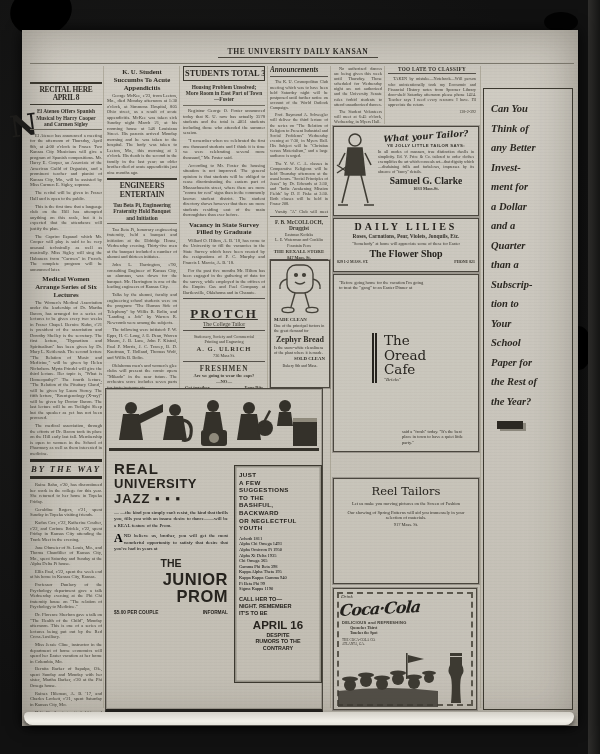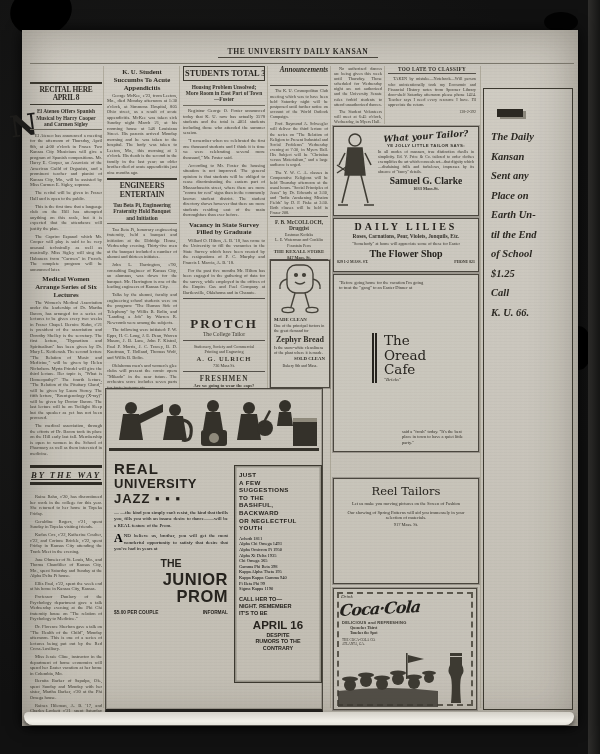--- a/index.html
+++ b/index.html
@@ -39,29 +39,29 @@
   .col{position:absolute;font-size:4.6px;line-height:5.5px;color:#3b382f;text-align:justify;overflow:hidden;}
   .col p{margin:0 0 2.4px;text-indent:5px;}
   .story{margin-bottom:3px;}
   .hl-big{font:bold 7.4px/8.6px "Liberation Serif",serif;text-align:center;letter-spacing:-.2px;
     border-top:2px solid #3b382f;border-bottom:1px solid #3b382f;padding:1.5px 0;margin-bottom:2px;color:#2e2b24;}
   .hl-box{font:bold 8.4px/9.6px "Liberation Serif",serif;text-align:center;border:1px solid #3b382f;
     padding:1.5px 1px;margin-bottom:2px;color:#2a2722;white-space:nowrap;overflow:hidden;}
   .hl-med{font:bold 6.8px/7.8px "Liberation Serif",serif;text-align:center;margin:2px 0 1.5px;color:#2e2b24;}
   .hl-eng{font:bold 7.6px/8.6px "Liberation Serif",serif;text-align:center;border-top:2px solid #3b382f;
     padding-top:2px;margin:2px 0 1.5px;color:#2a2722;}
-  .hl-ann{font:bold italic 7.2px/8.4px "Liberation Serif",serif;text-align:right;
-    border-bottom:1px solid #55514a;padding-bottom:11px;margin-bottom:2px;color:#2e2b24;}
+  .hl-ann{font:bold italic 7.2px/8.4px "Liberation Serif",serif;text-align:left;
+    border-bottom:1px solid #55514a;padding-bottom:2px;margin-bottom:2px;color:#2e2b24;}
   .hl-small{font:bold 5.2px/6.4px "Liberation Serif",serif;text-align:center;border-bottom:1px solid #55514a;
     padding-bottom:1px;margin-bottom:2px;letter-spacing:.3px;color:#2e2b24;}
   .deck{font:bold 5.4px/6.4px "Liberation Serif",serif;text-align:center;border-bottom:1px solid #6e6a5f;
     padding:1px 2px 2px;margin-bottom:2.5px;color:#35322b;}
   .btw-head{font:bold italic 8.6px/10px "Liberation Serif",serif;text-align:center;letter-spacing:2px;
     border-top:2px solid #2e2b24;border-bottom:2px solid #2e2b24;box-shadow:inset 0 1.5px 0 -0.5px #2e2b24, inset 0 -1.5px 0 -0.5px #2e2b24;
-    padding:3px 0;margin:9px 0;color:#2a2722;text-decoration:underline;}
+    padding:3px 0;margin:3px 0;color:#2a2722;}
   .ref-num{text-align:right;font-size:4px;margin-top:1px;}
 
   .adbox{position:absolute;border:1px solid #4a463e;box-shadow:0 0 0 1px rgba(74,70,62,.35);
     background:rgba(255,255,255,.05);color:#34312a;overflow:hidden;}
   .pre{white-space:pre-line;}
 
   .protch-name{font:bold 13px/14px "Liberation Serif",serif;letter-spacing:2px;text-align:center;color:#2a2722;}
   .protch-tag{font:5.6px/7px "Liberation Serif",serif;text-align:center;border-bottom:1px solid #55514a;padding-bottom:2px;}
   .ulrich-line{font:4.2px/5.2px "Liberation Serif",serif;text-align:center;}
   .ulrich-name{font:bold 6.6px/8px "Liberation Serif",serif;text-align:center;letter-spacing:1px;margin-top:1px;}
@@ -198,21 +198,21 @@
       <div class="deck">Housing Problem Unsolved; More Room in East Part of Town—Foster</div>
       <p>Registrar George O. Foster announced today that K. U. now has actually 3578 students and the total is 4051 students including those who attended the summer session.</p>
       <p>"I remember when we celebrated the first one thousand students and I think it is time we were celebrating several more thousand," Mr. Foster said.</p>
       <p>According to Mr. Foster the housing situation is not improved. The general opinion is that students will be obliged to cease discriminating the eastern part of Massachusetts street, where there are more "rooms for rent" signs than in the commonly known student district. The student directory shows however that there are more students residing east of the main thoroughfare than ever before.</p>
     </div>
     <div class="story">
       <div class="hl-med">Vacancy in State Survey Filled by Graduate</div>
       <p>Willard O. Hilton, A. B. '18, has come to the University to fill the vacancies in the State Survey which have been created by the resignations of P. C. Murphy and Francis I. Marcia, A. B. '18.</p>
       <p>For the past five months Mr. Hilton has been engaged in the gathering of data for the survey, while employed in the offices of the Empire Gas and Fuel Company at Bartlesville, Oklahoma and in Chanute.</p>
     </div>
-    <div class="story" style="border-top:1px solid #55514a;padding-top:18px;">
+    <div class="story" style="border-top:1px solid #55514a;padding-top:8px;text-decoration:underline;">
       <div class="protch-name">PROTCH</div>
       <div class="protch-tag">The College Tailor</div>
     </div>
     <div class="story">
       <div class="ulrich-line">Stationery, Society and Commercial</div>
       <div class="ulrich-line">Printing and Engraving</div>
       <div class="ulrich-name">A. G. ULRICH</div>
       <div class="ulrich-line" style="border-bottom:1px solid #55514a;padding-bottom:2px;">736 Mass St.</div>
     </div>
     <div class="story">
@@ -435,27 +435,33 @@
 NIGHT. REMEMBER
 IT'S TO BE</div>
       <div class="sugg-date">APRIL 16</div>
       <div class="sugg-despite pre">DESPITE
 RUMORS TO THE
 CONTRARY</div>
     </div>
   </div>
 
   <div class="subbox" style="left:461px;top:58px;width:74px;height:600px;">
+    <div class="sub-text pre">Can You
+Think of
+any Better
+Invest-
+ment for
+a Dollar
+and a
+Quarter
+than a
+Subscrip-
+tion to
+Your
+School
+Paper for
+the Rest of
+the Year?</div>
     <div class="sub-orn"></div>
-    <div class="sub-text pre">The Daily
-Kansan
-Sent any
-Place on
-Earth Un-
-til the End
-of School
-$1.25
-Call
-K. U. 66.</div>
   </div>
 
   <div class="curl"></div>
 </div>
 
 </body></html>

